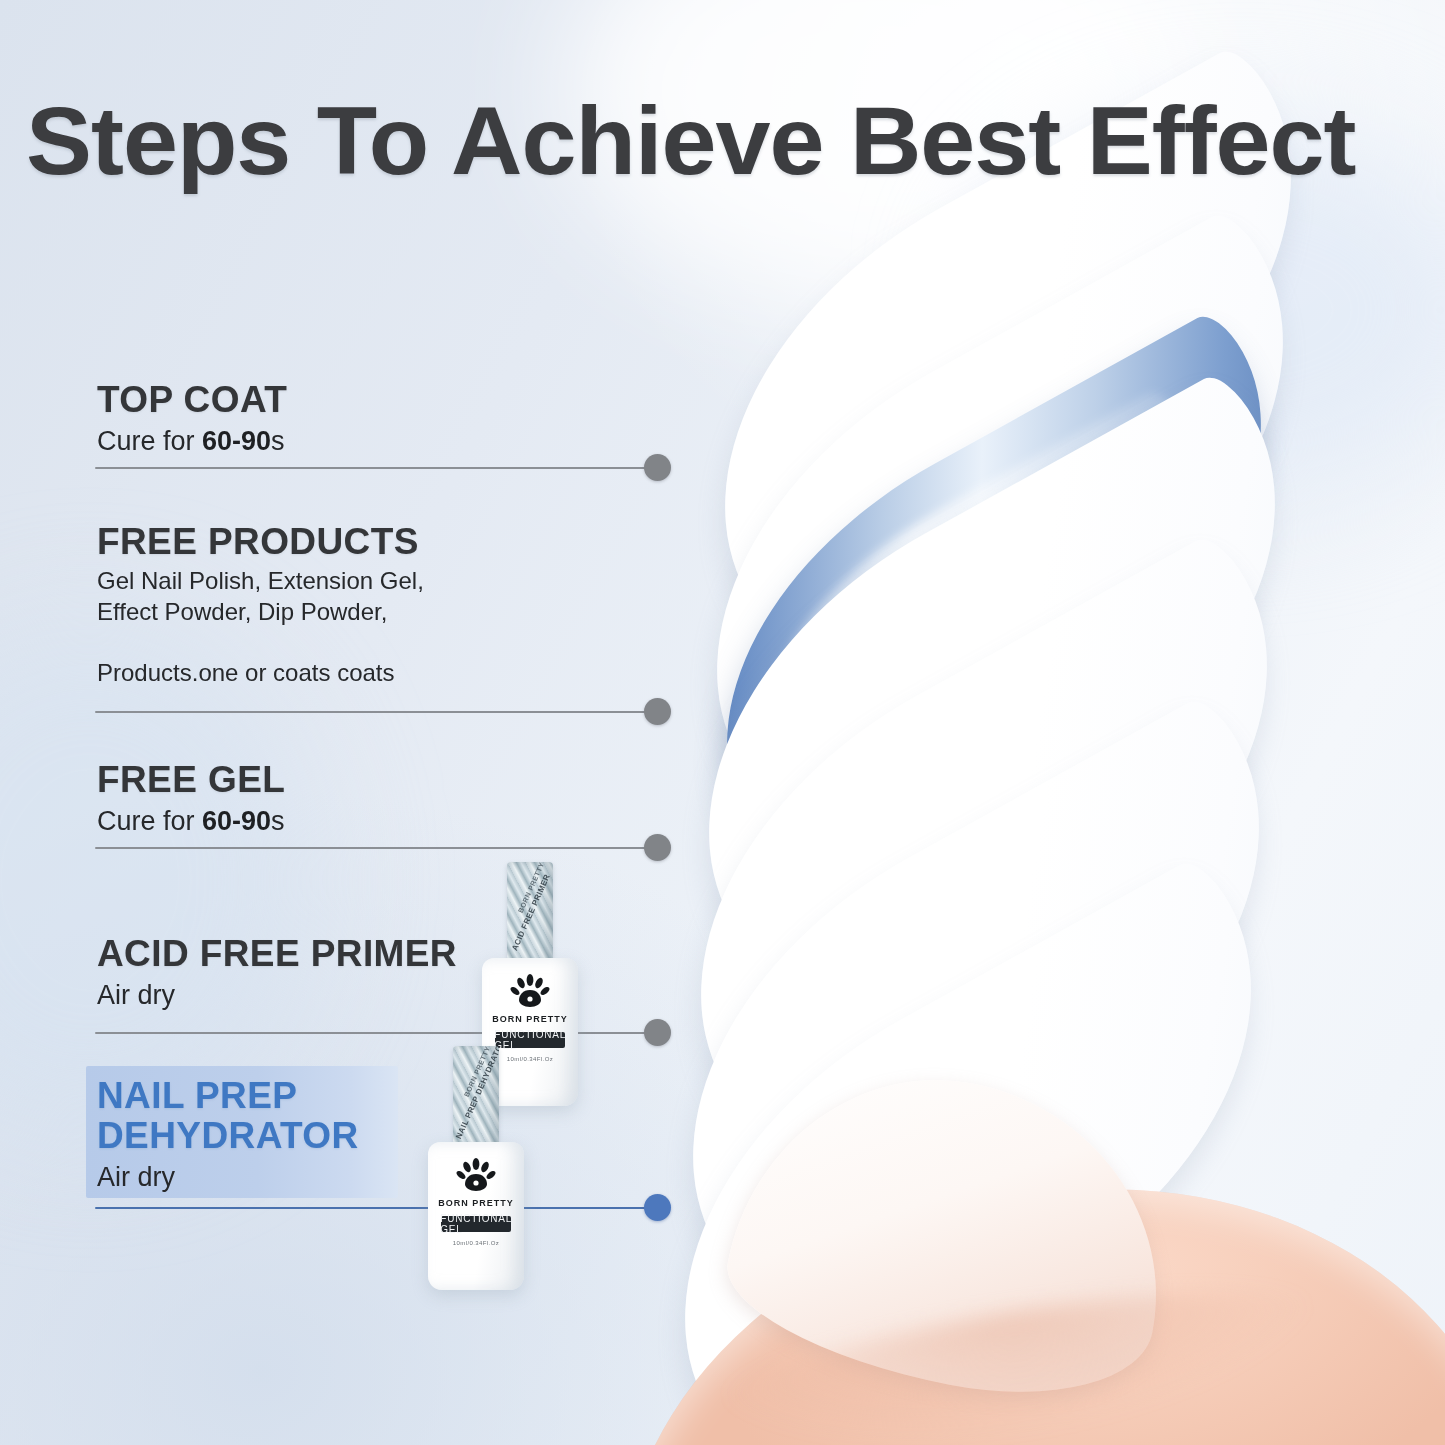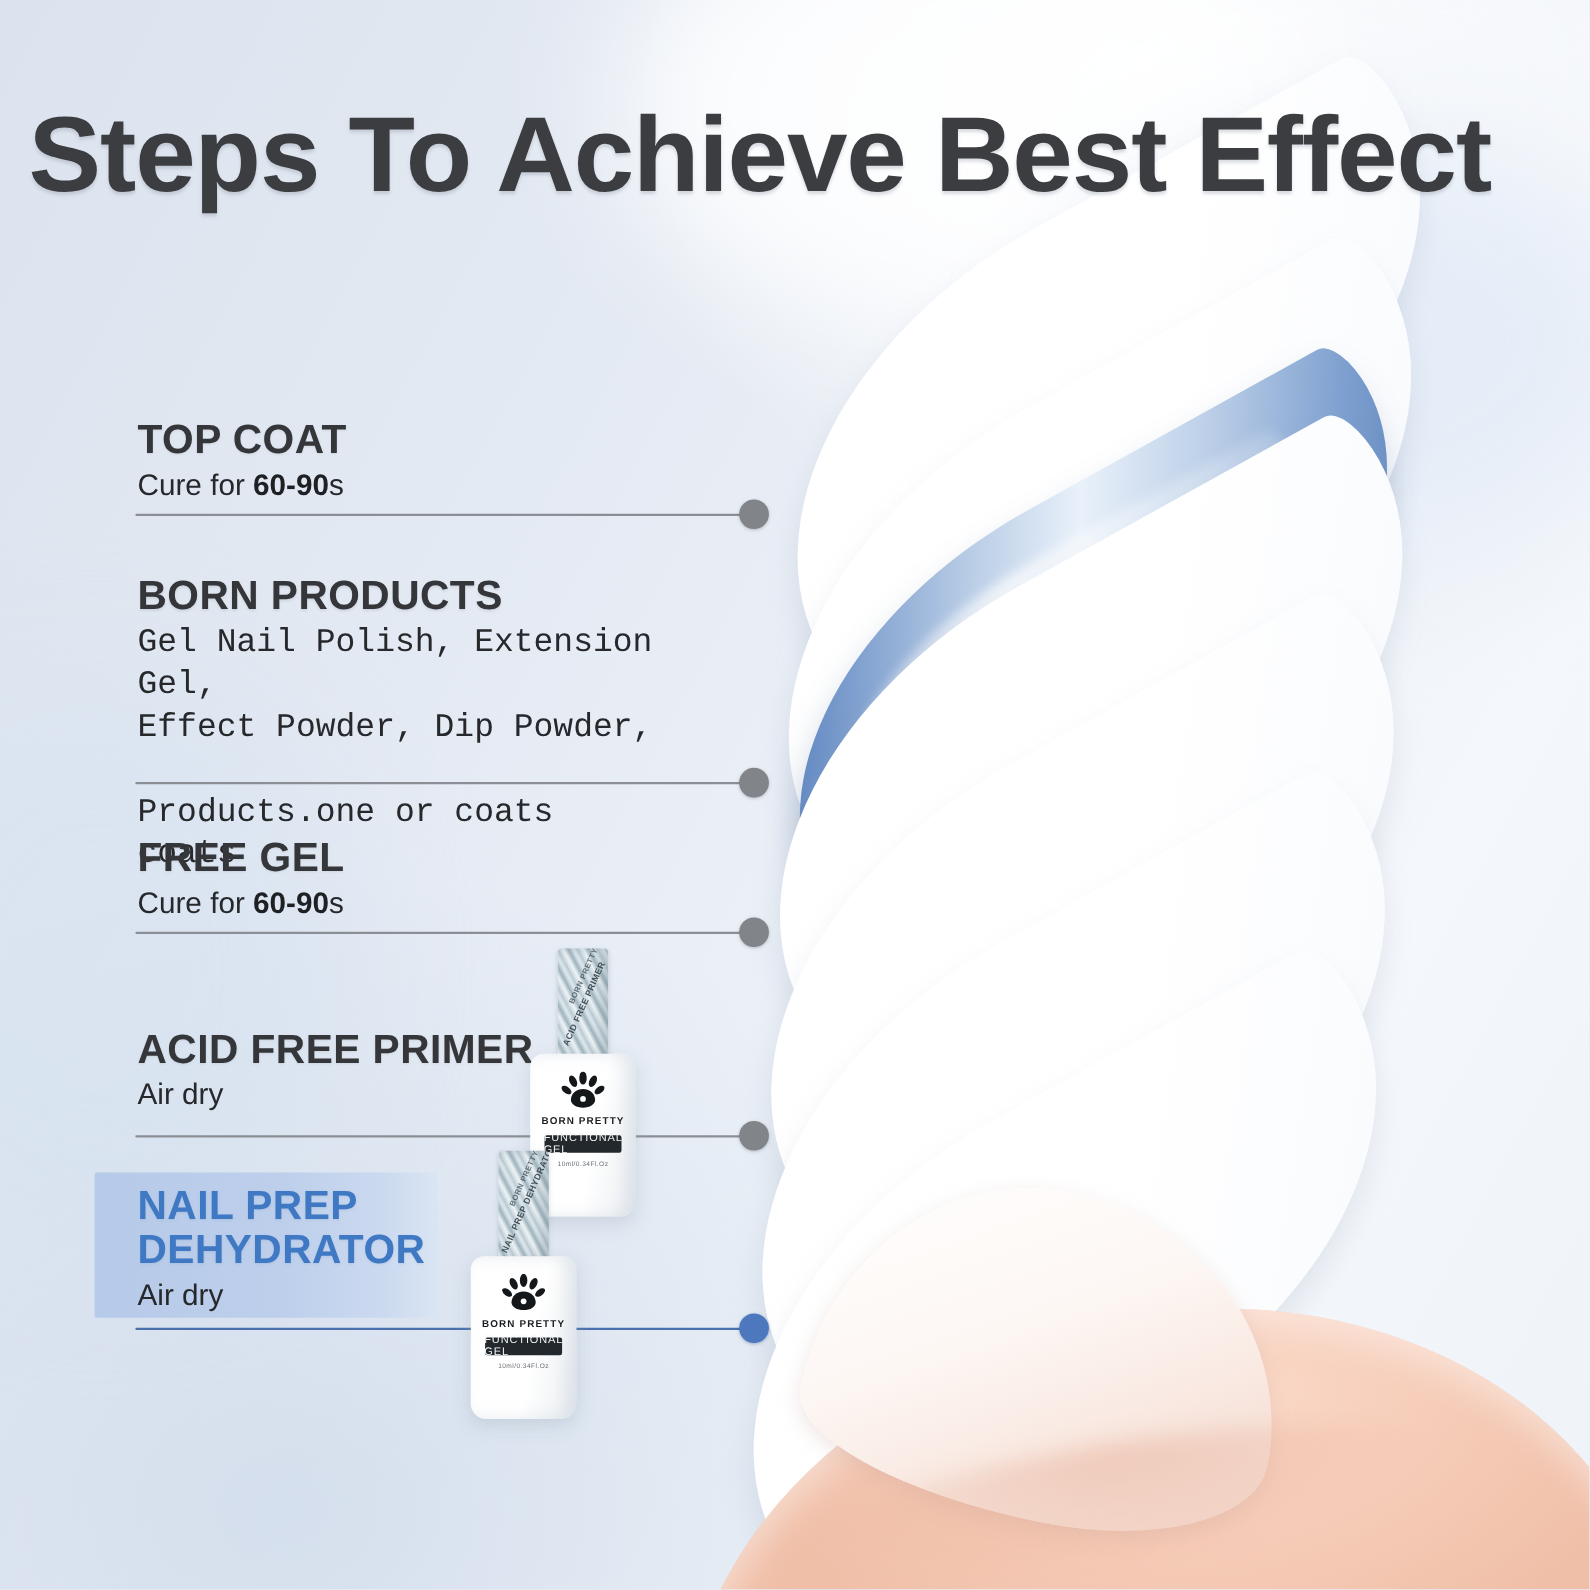--- a/index.html
+++ b/index.html
@@ -26,34 +26,34 @@
   
   .title{
     position:absolute;left:26px;top:92px;width:1400px;
     font-size:97px;line-height:1.0;font-weight:700;letter-spacing:-1px;
     color:#3c3d40;white-space:nowrap;
     text-shadow:0 2px 3px rgba(120,130,145,.28);
     transform:scaleX(1.02);transform-origin:left center;
   }
 
   
-  .steps{position:absolute;left:0;top:0;width:700px;height:1028px;margin-left:28px;}
+  .steps{position:absolute;left:0;top:0;width:700px;height:1028px;}
   .step{position:absolute;left:97px;}
   .step h3{
     margin:0;font-size:37px;font-weight:700;letter-spacing:.4px;
     color:#343639;line-height:1.08;white-space:nowrap;
     text-shadow:0 1px 2px rgba(140,150,165,.22);
   }
   .step h3.blue{color:#3f78c3;text-shadow:0 1px 2px rgba(120,150,190,.25);}
   .step h3.two-line{white-space:normal;width:320px;}
   .step p{
     margin:4px 0 0 0;font-size:27px;line-height:1.30;color:#26282b;font-weight:400;
   }
   .step p b{font-weight:700;color:#1e2023;}
-  .step p.multi{font-size:30px;line-height:1.28;width:470px;font-family:Liberation Mono, monospace;}
+  .step p.multi{font-size:24px;line-height:1.28;width:470px;}
 
   
   .rule{position:absolute;height:2px;background:#8b8f95;left:95px;width:556px;border-radius:1px;}
   .rule.blue{background:#4a71ae;}
   .dot{
     position:absolute;width:27px;height:27px;border-radius:50%;
     background:#818488;box-shadow:0 1px 3px rgba(90,95,105,.35);
   }
   .dot.blue{background:#4d78bd;box-shadow:0 1px 3px rgba(60,90,150,.4);}
 
@@ -204,21 +204,21 @@
   <div class="steps">
 
     <div class="step" style="top:380px;">
       <h3>TOP COAT</h3>
       <p><span>Cure for </span><b>60-90</b><span>s</span></p>
     </div>
     <div class="rule" style="top:467px;"></div>
     <div class="dot" style="left:644px;top:454px;"></div>
 
     <div class="step" style="top:522px;">
-      <h3>BORN PRODUCTS</h3>
+      <h3>FREE PRODUCTS</h3>
       <p class="multi">
         <span>Gel Nail Polish, Extension Gel,</span><br>
         <span>Effect Powder, Dip Powder,</span><br>
         <br>
         <span>Products.one or coats coats</span>
       </p>
     </div>
     <div class="rule" style="top:711px;"></div>
     <div class="dot" style="left:644px;top:698px;"></div>
 

